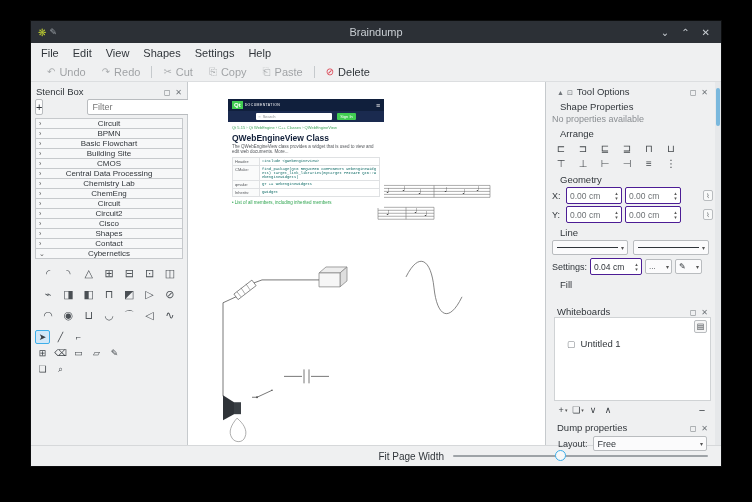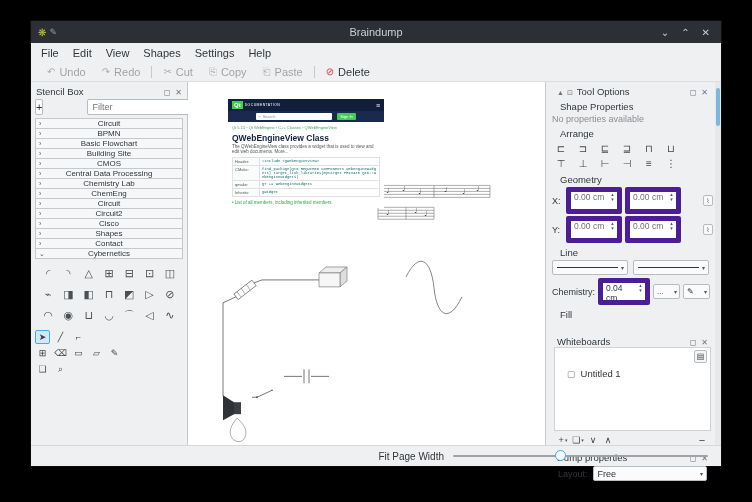--- a/index.html
+++ b/index.html
@@ -66,21 +66,21 @@
   .rpanel{width:176px;flex:0 0 176px;background:#eff0f1;border-left:1px solid #c6cacd;box-sizing:border-box;font-size:9px;color:#31363b;position:relative;}
   .rp-inner{padding:0 8px 8px 6px;}
   .vscroll{position:absolute;top:0;right:0;bottom:0;width:6px;background:#e6e8ea;}
   .vthumb{position:absolute;top:6px;left:1px;width:4px;height:38px;border-radius:2px;background:#7ab8dd;}
   .sectlabel{font-size:9.5px;margin:4px 8px 2px;}
   .graytext{color:#8a8e92;margin-bottom:2px;}
   .arow{display:flex;gap:4px;margin:1px 0;}
   .aicon{width:18px;height:14px;display:flex;align-items:center;justify-content:center;color:#44484c;font-size:10px;}
   .geom-row{display:flex;align-items:center;gap:3px;margin:2px 0;}
   .geo-label{width:11px;}
-  .spinbox{display:flex;width:56px;height:27px;border:5px solid #4c1d95;background:#fff;border-radius:2px;align-items:flex-start;box-sizing:border-box;}
+  .spinbox{display:flex;width:56px;height:17px;border:1px solid #4c1d95;background:#fff;border-radius:2px;align-items:center;box-sizing:border-box;}
   .spin-val{flex:1;padding-left:3px;font-size:8.5px;color:#6d7174;}
   .spin-arrows{width:9px;display:flex;flex-direction:column;align-items:center;font-size:5px;line-height:5px;color:#555;}
   .linkcol{margin-left:auto;display:flex;flex-direction:column;gap:2px;}
   .linkbtn{width:10px;height:11px;border:1px solid #b9bcbf;background:#f8f9f9;display:flex;align-items:center;justify-content:center;font-size:6px;border-radius:2px;box-sizing:border-box;}
   .combo{display:flex;align-items:center;height:15px;border:1px solid #b9bcbf;background:#fbfbfc;border-radius:2px;box-sizing:border-box;padding:0 3px 0 4px;}
   .combo .carrow{margin-left:auto;font-size:6px;color:#555;padding-left:3px;}
   .lineprev{flex:1;height:1px;background:#31363b;}
   .line-combos{display:flex;gap:5px;margin:2px 0;}
   .line-combos .combo{width:76px;}
   .thick-row{display:flex;align-items:center;gap:3px;margin:3px 0 2px;}
@@ -467,21 +467,21 @@
           <div class="combo">
             <span class="lineprev"></span>
             <span class="carrow">▾</span>
           </div>
           <div class="combo">
             <span class="lineprev"></span>
             <span class="carrow">▾</span>
           </div>
         </div>
         <div class="thick-row">
-          <span>Chemistry:</span>
+          <span>Settings:</span>
           <div class="spinbox" style="width:52px;">
             <span class="spin-val" style="color:#31363b;">0.04 cm</span>
             <span class="spin-arrows">
                 <span>▴</span>
                 <span>▾</span>
               </span>
           </div>
           <div class="combo small">
             <span>...</span>
             <span class="carrow">▾</span>

